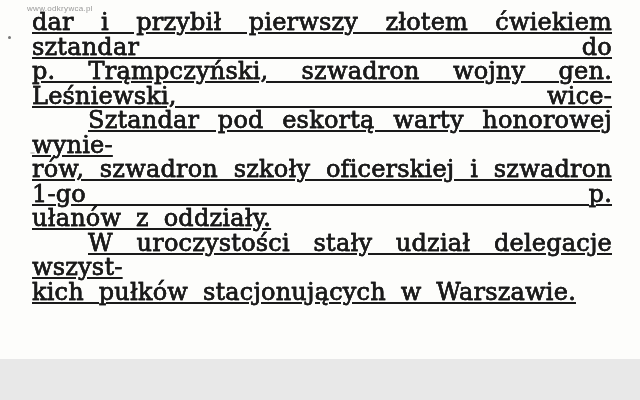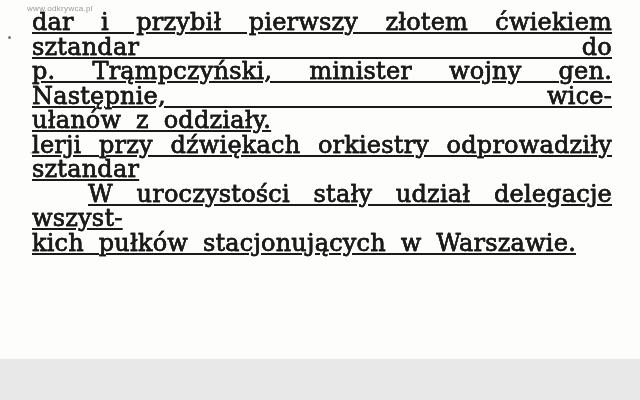--- a/index.html
+++ b/index.html
@@ -55,23 +55,24 @@
   .speck.s3{ left:128px;top:382px; width:3px; height:2px; background:#d4d4d0; }
 </style>
 </head>
 <body>
 
 <div class="page">
   <div class="watermark">www.odkrywca.pl</div>
 
   <div class="column">
     <div class="line j">dar i przybił pierwszy złotem ćwiekiem sztandar do</div>
-    <div class="line j">p. Trąmpczyński, minister wojny gen. Następnie, wice-</div>
+    <div class="line j">p. Trąmpczyński, szwadron wojny gen. Leśniewski, wice-</div>
+    <div class="line j ind">Sztandar pod eskortą warty honorowej wynie-</div>
+    <div class="line j">rów, szwadron szkoły oficerskiej i szwadron 1-go p.</div>
     <div class="line">ułanów z oddziały.</div>
-    <div class="line j">lerji przy dźwiękach orkiestry odprowadziły sztandar</div>
     <div class="line j ind">W uroczystości stały udział delegacje wszyst-</div>
     <div class="line">kich pułków stacjonujących w Warszawie.</div>
   </div>
 
   <div class="speck s1"></div>
   <div class="speck s2"></div>
   <div class="speck s3"></div>
 </div>
 
 </body></html>

